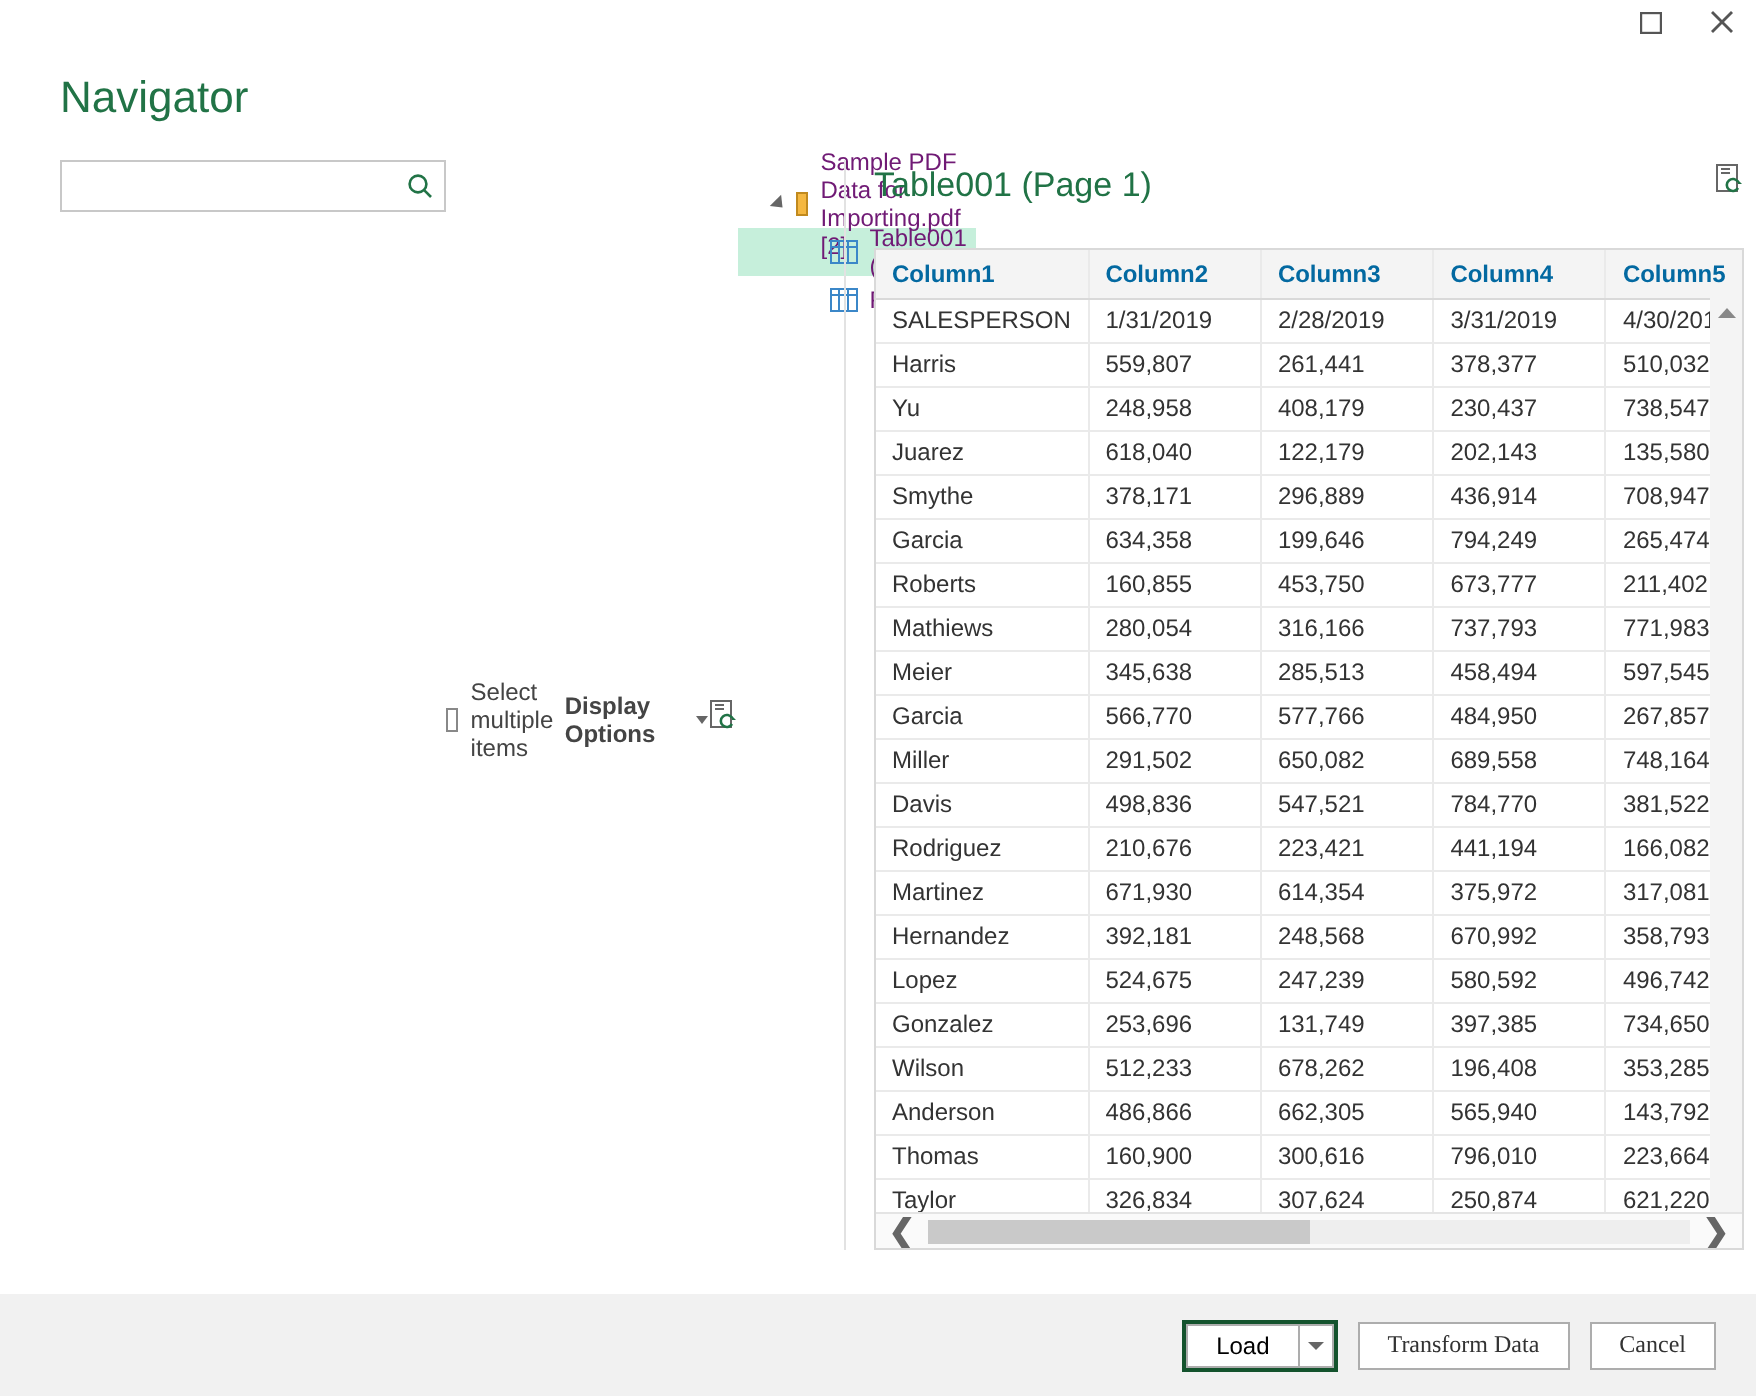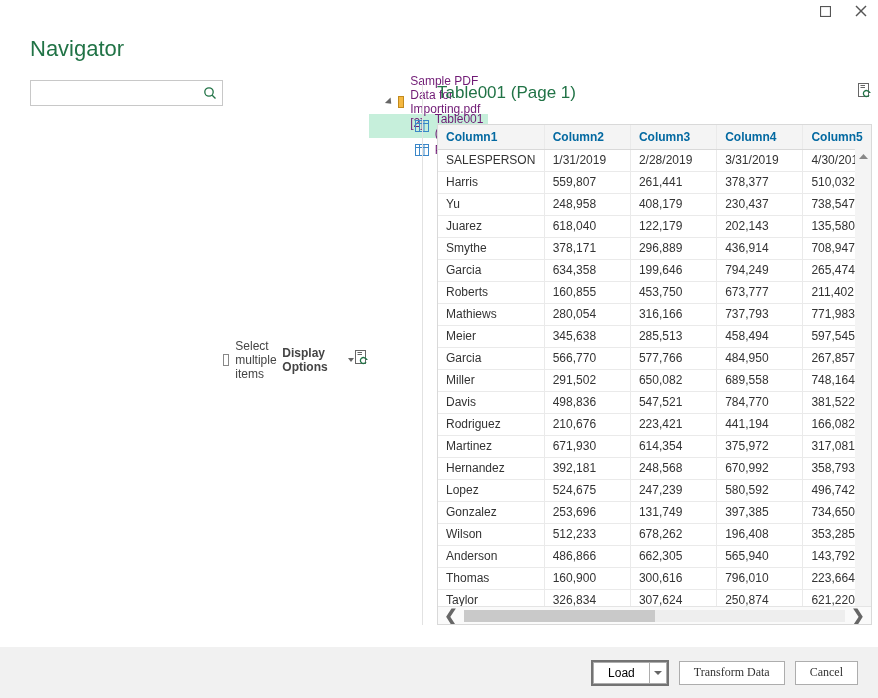--- a/index.html
+++ b/index.html
@@ -53,21 +53,21 @@
     .vbar { flex: 1; position: relative; }
     .vthumb { position: absolute; left: 3px; right: 3px; top: 0; height: 80%; background: #c9c9c9; }
 
     .hscroll { height: 18px; display: flex; align-items: center; background: #fafafa; border-top: 1px solid #e4e4e4; }
     .harrow { width: 26px; height: 18px; display: flex; align-items: center; justify-content: center; color: #666; font-weight: bold; cursor: pointer; }
     .htrack { flex: 1; height: 12px; background: #eee; position: relative; }
     .hthumb { position: absolute; left: 0; top: 0; height: 100%; width: 50%; background: #c9c9c9; }
 
     .footer { position: absolute; left: 0; right: 0; bottom: 0; height: 51px; background: #f1f1f1; display: flex; align-items: center; justify-content: flex-end; padding-right: 20px; gap: 10px; }
     .btn { height: 24px; min-width: 60px; padding: 0 14px; background: #fff; border: 1px solid #adadad; font-size: 12px; color: #333; cursor: pointer; display: inline-flex; align-items: center; justify-content: center; font-family: Liberation Serif, serif; }
-    .split-btn { display: inline-flex; border: 2px solid #737373; }
+    .split-btn { display: inline-flex; border: 2px solid #14532d; }
     .split-btn .main { border: 1px solid #adadad; border-right: none; height: 22px; padding: 0 14px; background: #fff; font-size: 12px; display: inline-flex; align-items: center; cursor: pointer; }
     .split-btn .drop { border: 1px solid #adadad; height: 22px; width: 18px; background: #fff; display: inline-flex; align-items: center; justify-content: center; cursor: pointer; }
     .caret { width: 0; height: 0; border-left: 4px solid transparent; border-right: 4px solid transparent; border-top: 4px solid #666; }
     .caret-sm { width: 0; height: 0; border-left: 3px solid transparent; border-right: 3px solid transparent; border-top: 4px solid #666; display: inline-block; }
   </style>
 </head>
 <body>
 
 <div class="titlebar">
   <span class="tb-btn">

